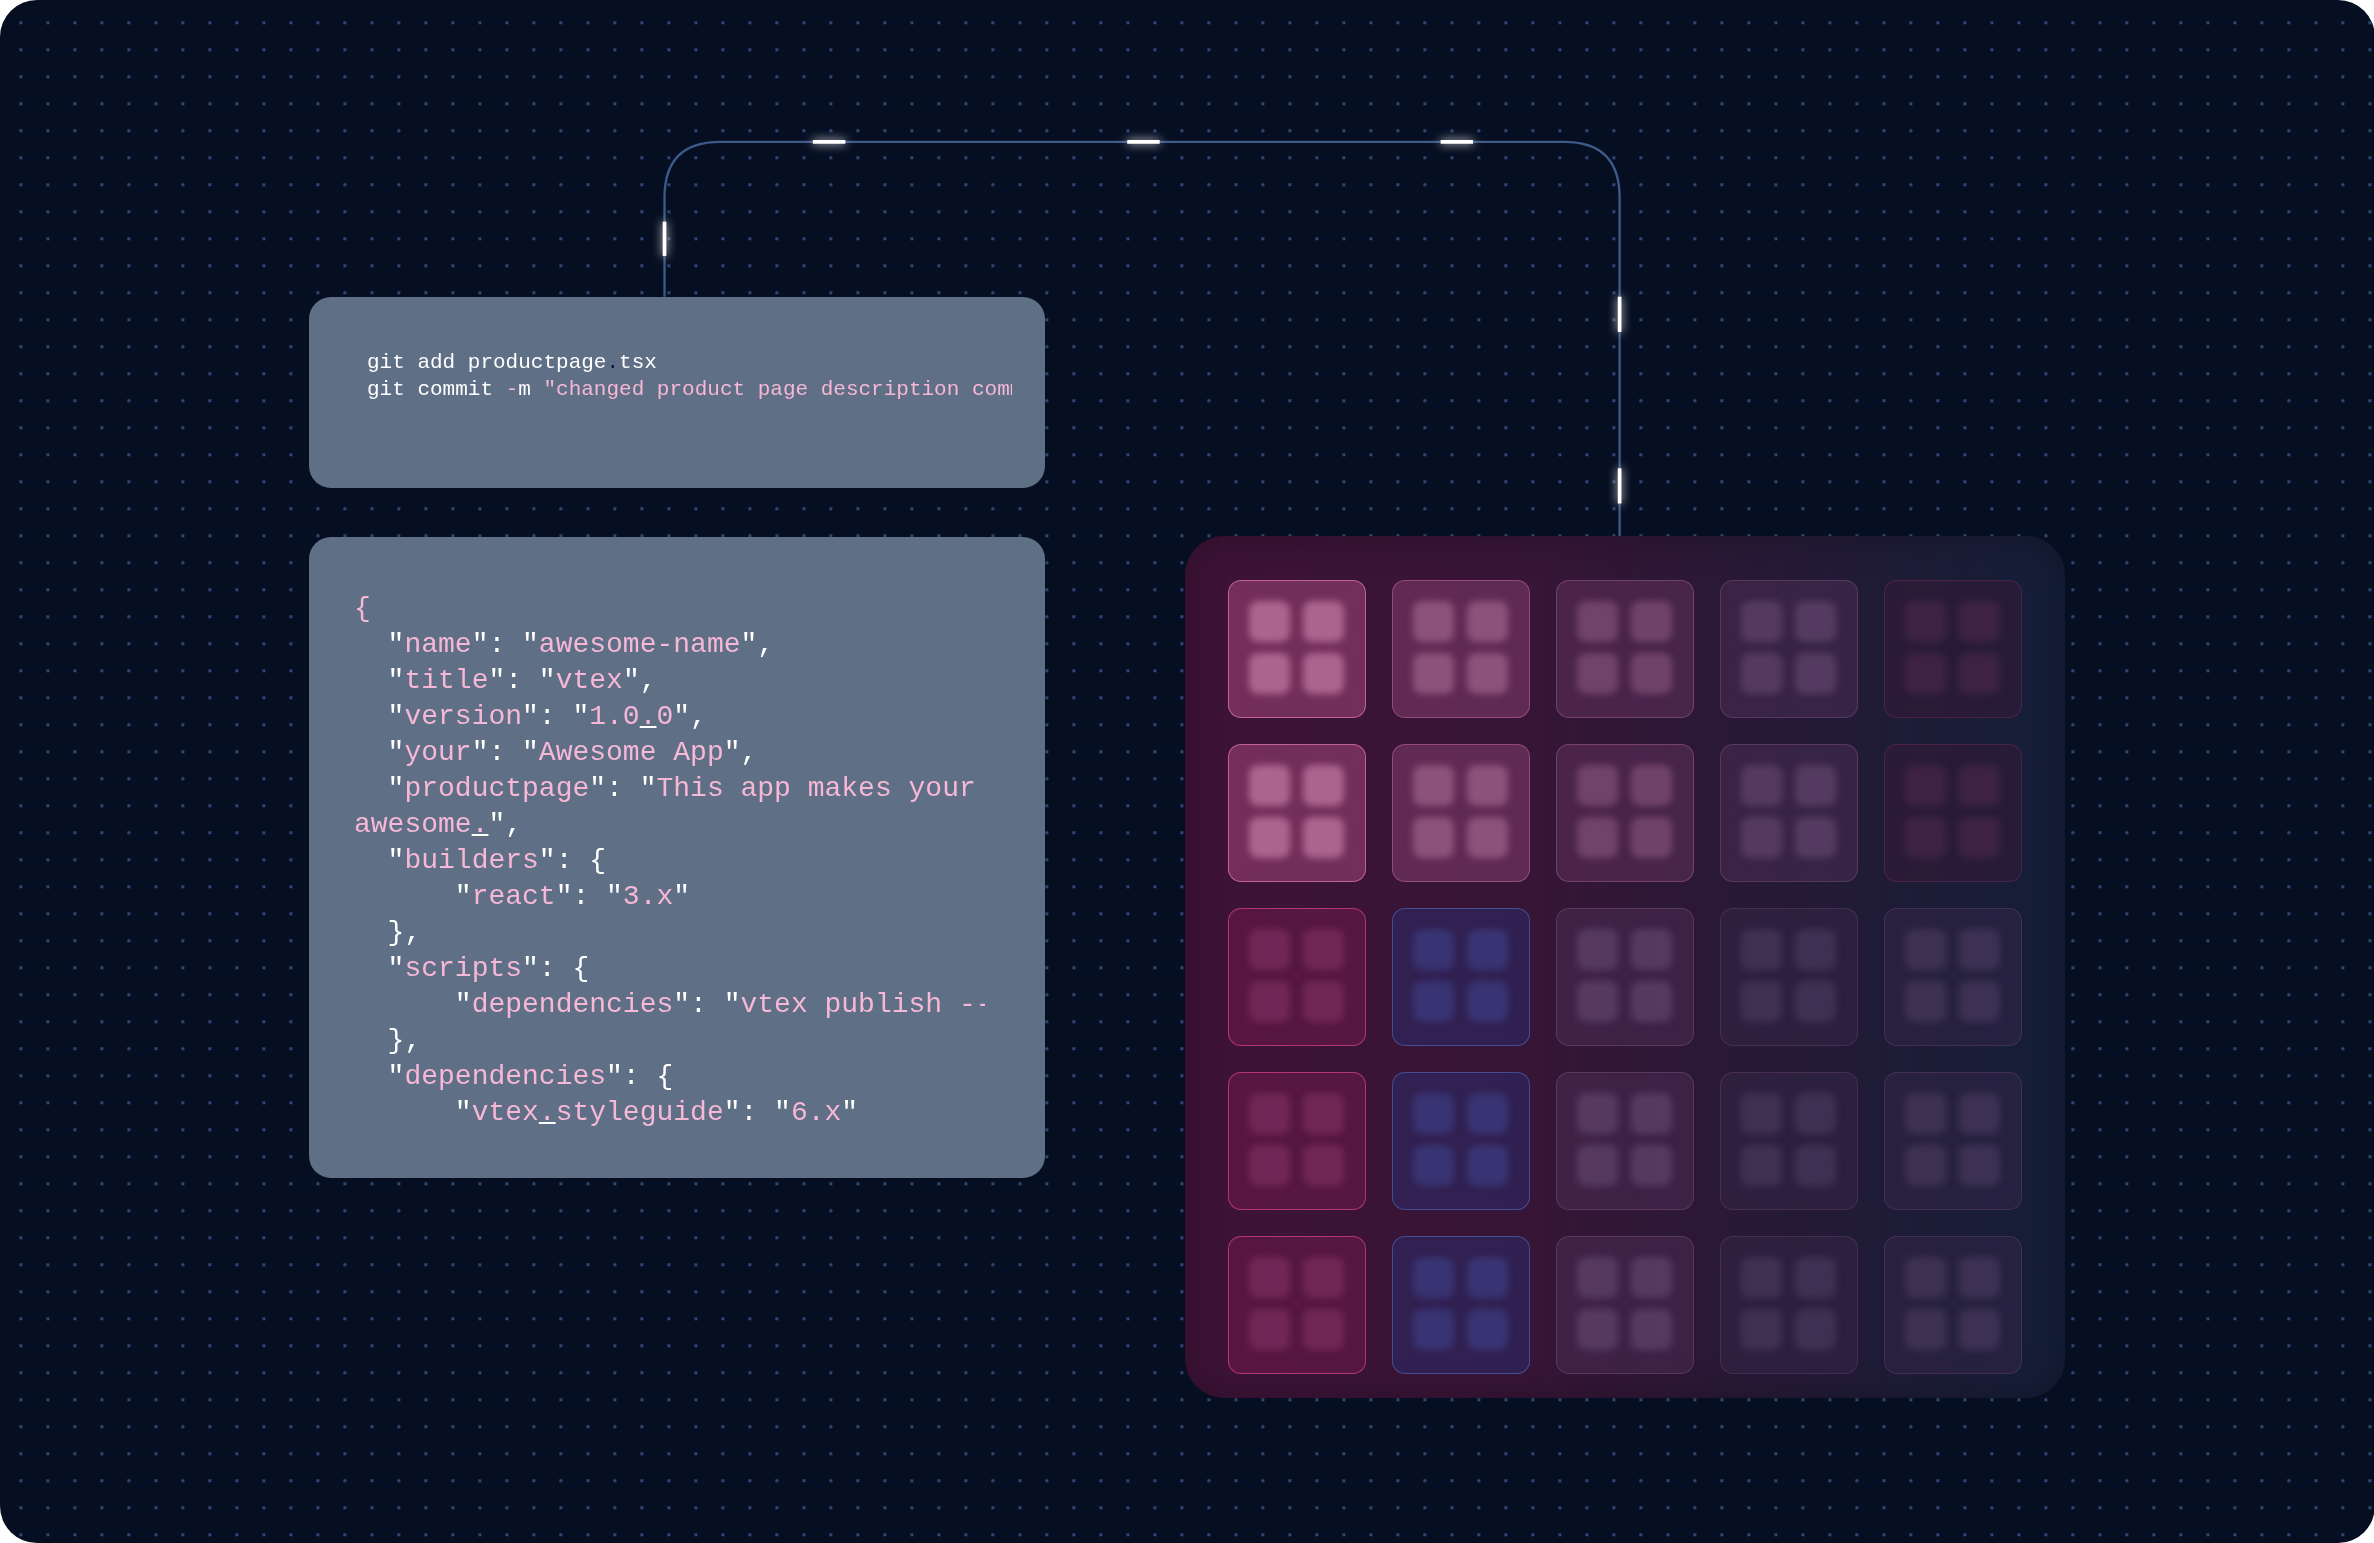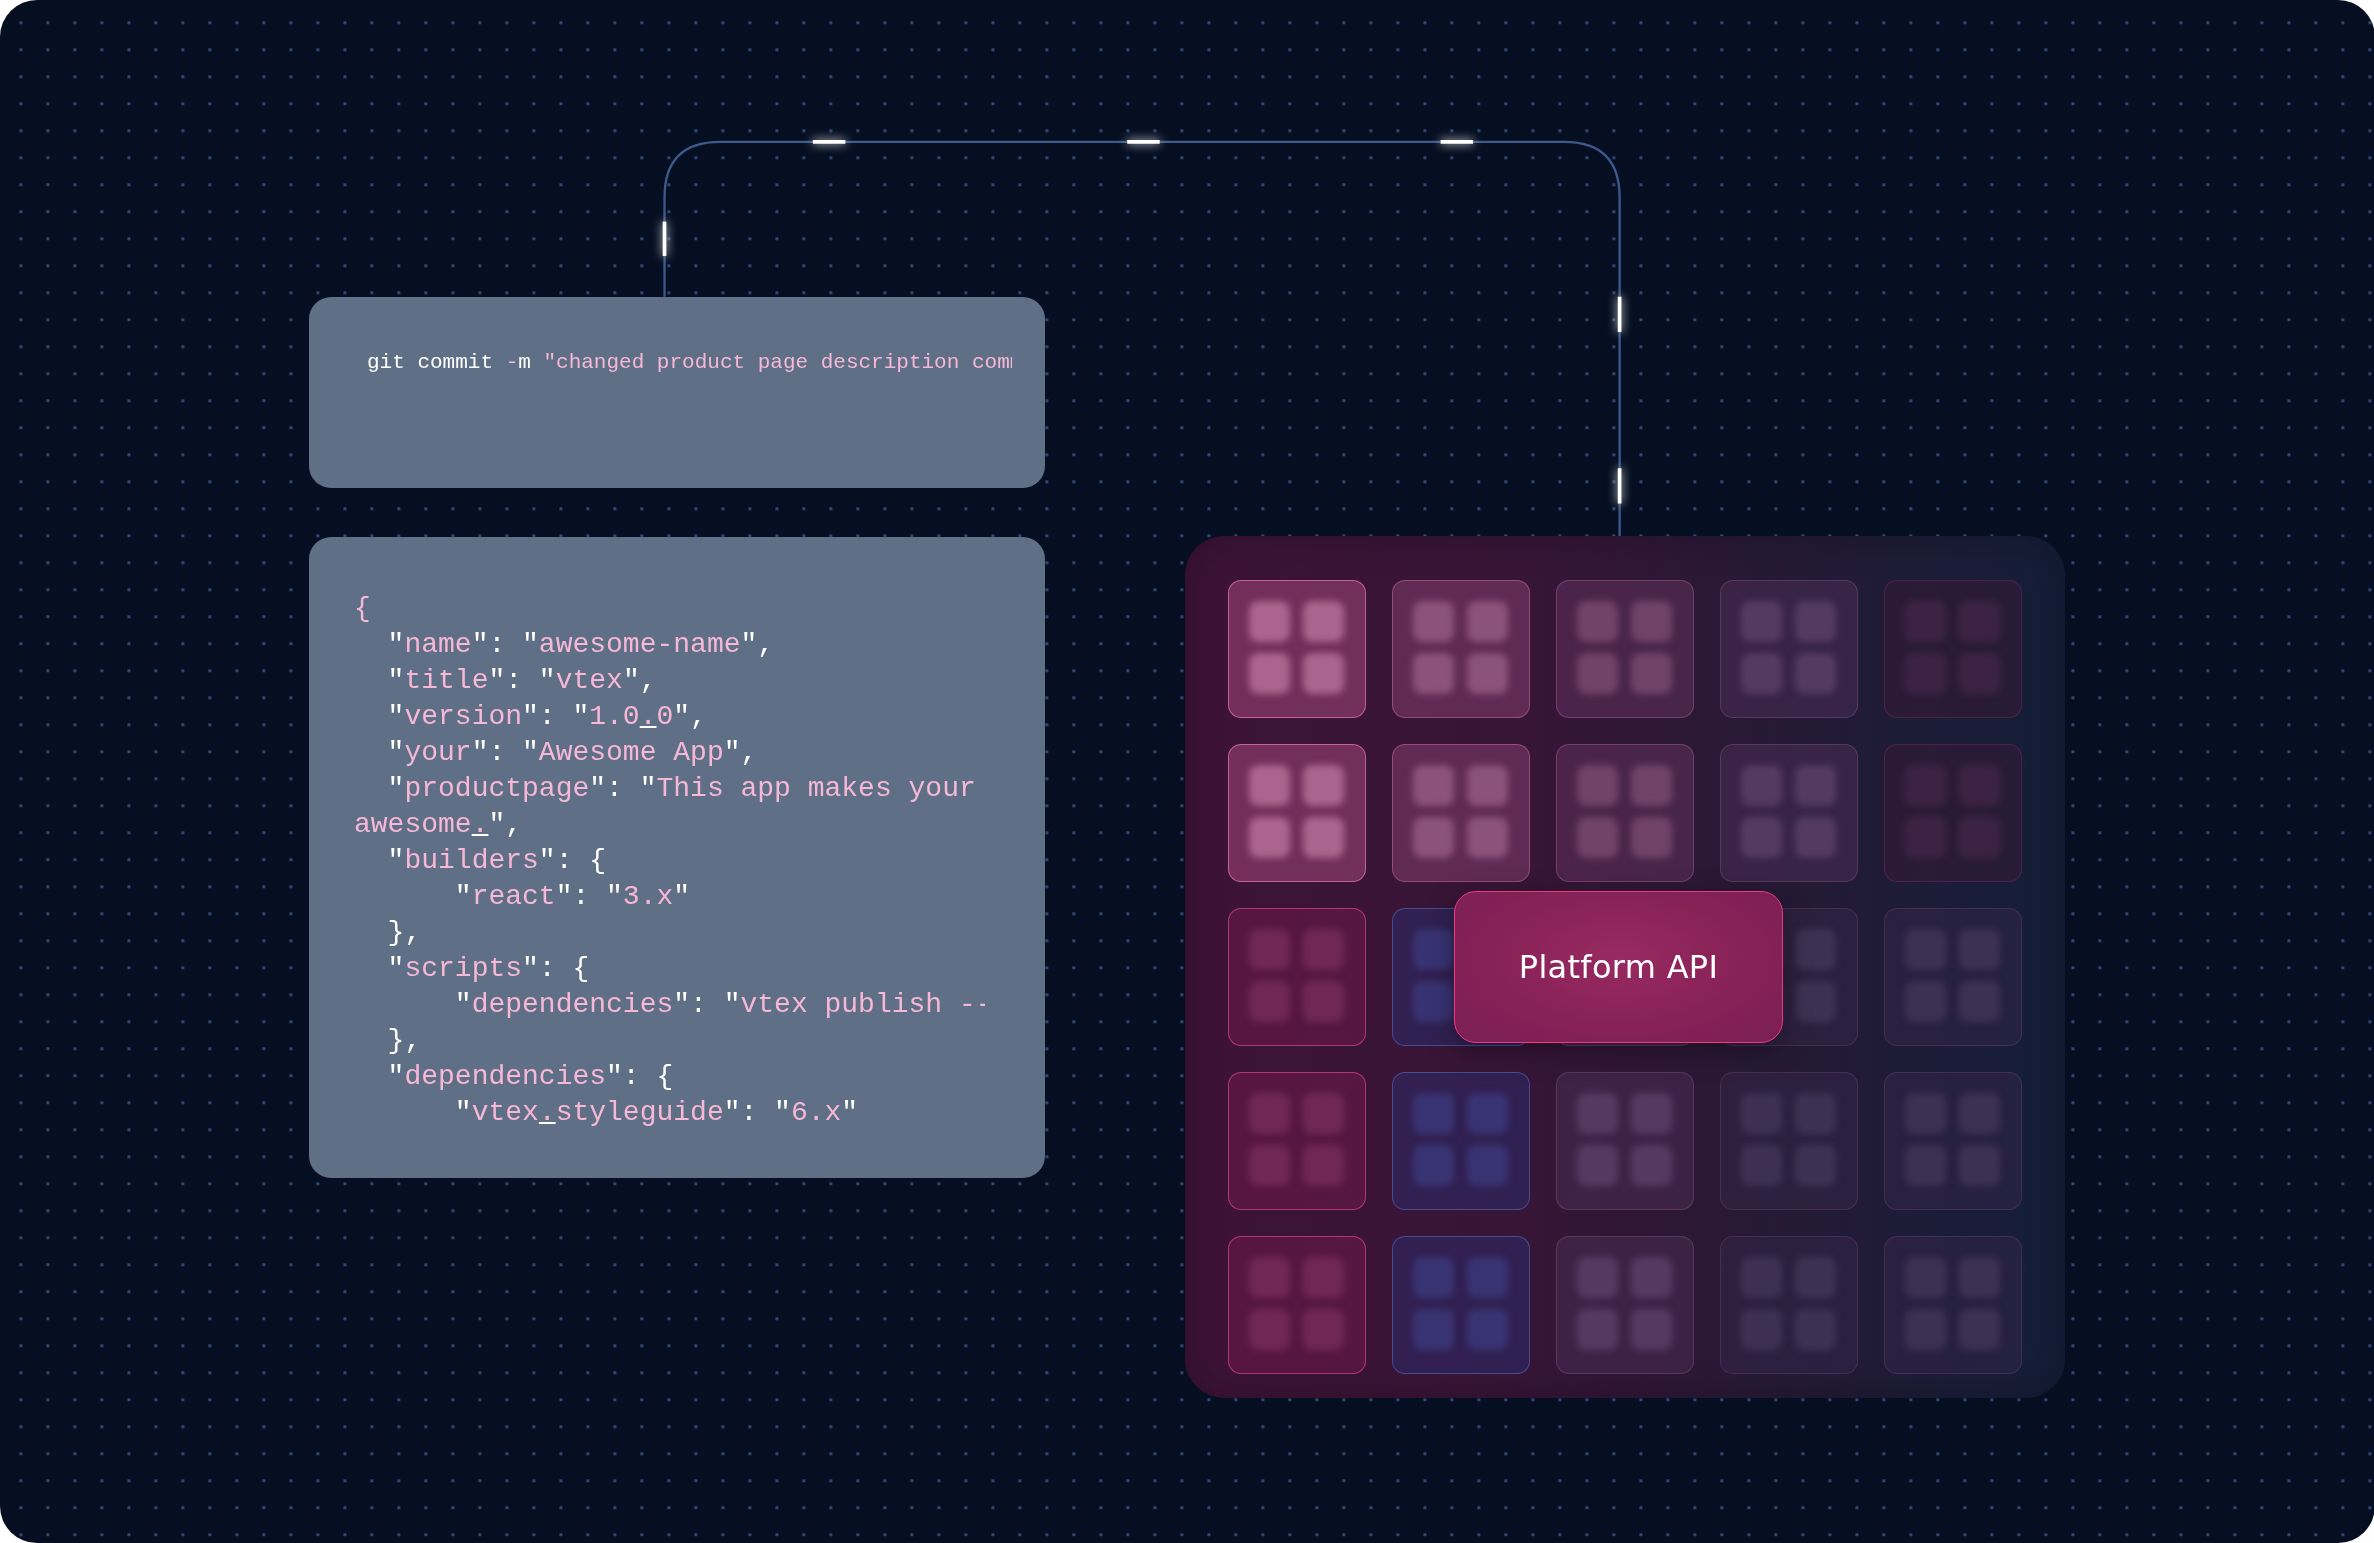--- a/index.html
+++ b/index.html
@@ -71,20 +71,21 @@
       <line x1="876" y1="153" x2="911" y2="153"></line>
       <line x1="1215" y1="153" x2="1250" y2="153"></line>
       <line x1="1553" y1="153" x2="1588" y2="153"></line>
       <line x1="716" y1="239" x2="716" y2="276"></line>
       <line x1="1746" y1="320" x2="1746" y2="358"></line>
       <line x1="1746" y1="505" x2="1746" y2="543"></line>
     </g>
   </svg>
 
   <div class="code-box git-box">
+    <div class="line"><span class="pw">git add productpage</span><span class="dk">.</span><span class="pw">tsx</span></div>
     <div class="line"><span class="pw">git commit </span><span class="pk">-</span><span class="pw">m </span><span class="pk">"changed product page description commit"</span></div>
   </div>
 
   <div class="code-box json-box" id="json-box">
       <div class="line"><span class="pk">{</span></div>
       <div class="line"><span class="pw">  "</span><span class="pk">name</span><span class="pw">": "</span><span class="pk">awesome-name</span><span class="pw">",</span></div>
       <div class="line"><span class="pw">  "</span><span class="pk">title</span><span class="pw">": "</span><span class="pk">vtex</span><span class="pw">",</span></div>
       <div class="line"><span class="pw">  "</span><span class="pk">version</span><span class="pw">": "</span><span class="pk">1.0</span><span class="pk ul">.</span><span class="pk">0</span><span class="pw">",</span></div>
       <div class="line"><span class="pw">  "</span><span class="pk">your</span><span class="pw">": "</span><span class="pk">Awesome App</span><span class="pw">",</span></div>
       <div class="line"><span class="pw">  "</span><span class="pk">productpage</span><span class="pw">": "</span><span class="pk">This app makes your</span></div>
@@ -245,17 +246,14 @@
         <div class="q q4" style="background: rgba(75, 60, 95, 0.6);"></div>
       </div>
       <div class="tile" style="left: 699px; top: 700px; background: rgba(55, 40, 75, 0.45); border-color: rgba(110, 70, 110, 0.4);">
         <div class="q q1" style="background: rgba(75, 60, 95, 0.6);"></div>
         <div class="q q2" style="background: rgba(75, 60, 95, 0.6);"></div>
         <div class="q q3" style="background: rgba(75, 60, 95, 0.6);"></div>
         <div class="q q4" style="background: rgba(75, 60, 95, 0.6);"></div>
       </div>
     </div>
 
-  <div class="api-box">
-    <span class="api-label">Platform API</span>
-  </div>
 </div>
 
 
 </body></html>

